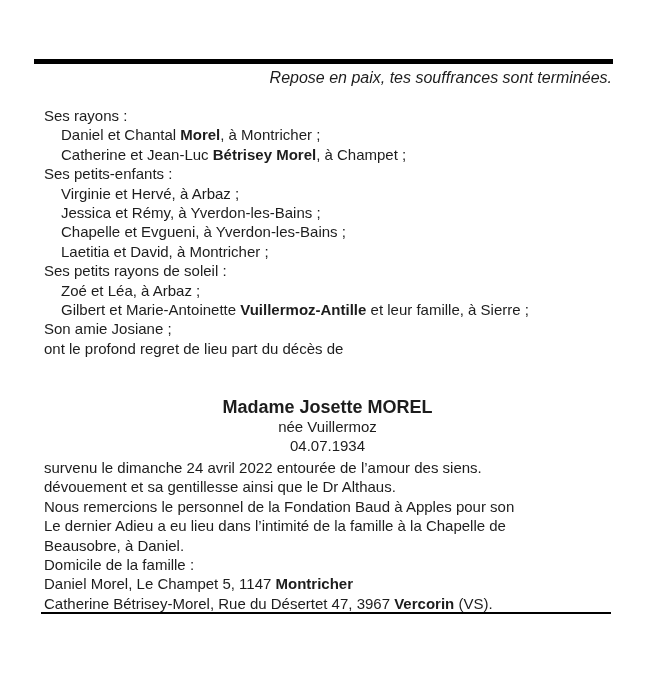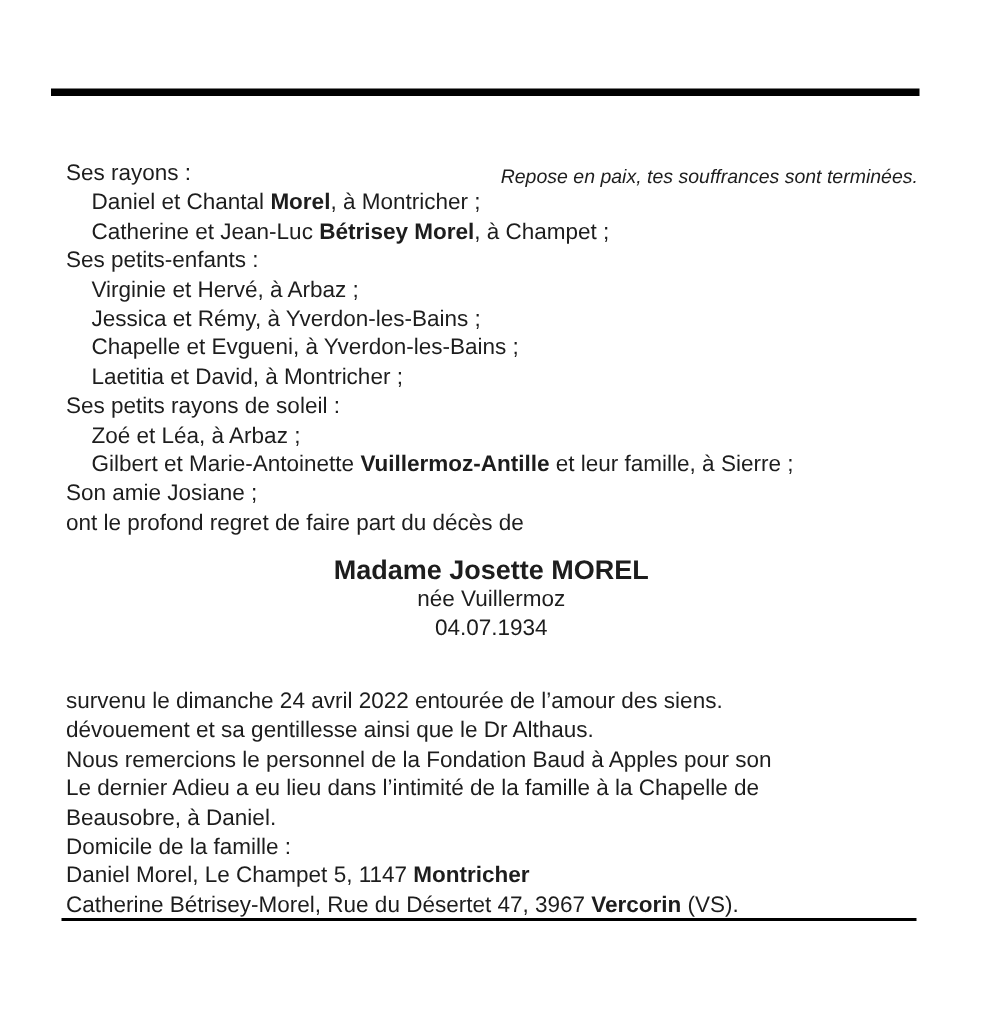--- a/index.html
+++ b/index.html
@@ -19,25 +19,24 @@
     top: 59px;
     width: 579px;
     height: 5px;
     background: #000000;
   }
   .epitaph {
     position: absolute;
     top: 69px;
     right: 58px;
     font-style: italic;
-    font-size: 13px;
+    font-size: 16px;
     line-height: 18px;
     text-align: right;
     white-space: nowrap;
-    margin-top: 40px;
   }
   .family-block {
     position: absolute;
     left: 44px;
     top: 106px;
     width: 570px;
     font-size: 15px;
     line-height: 19.4px;
   }
   .details-block {
@@ -47,21 +46,21 @@
     width: 570px;
     font-size: 15px;
     line-height: 19.4px;
   }
   .text-line { white-space: pre-wrap; }
   .text-line.indented { padding-left: 17px; }
   .bold { font-weight: bold; }
   .deceased-block {
     position: absolute;
     left: 42px;
-    top: 370px;
+    top: 397px;
     width: 571px;
     text-align: center;
   }
   .deceased-name {
     font-size: 18px;
     font-weight: bold;
     line-height: 20px;
   }
   .deceased-maiden, .deceased-birthdate {
     font-size: 15px;
@@ -91,21 +90,21 @@
       <div class="text-line indented"><span>Catherine et Jean-Luc </span><span class="bold">Bétrisey Morel</span><span>, à Champet ;</span></div>
       <div class="text-line"><span>Ses petits-enfants :</span></div>
       <div class="text-line indented"><span>Virginie et Hervé, à Arbaz ;</span></div>
       <div class="text-line indented"><span>Jessica et Rémy, à Yverdon-les-Bains ;</span></div>
       <div class="text-line indented"><span>Chapelle et Evgueni, à Yverdon-les-Bains ;</span></div>
       <div class="text-line indented"><span>Laetitia et David, à Montricher ;</span></div>
       <div class="text-line"><span>Ses petits rayons de soleil :</span></div>
       <div class="text-line indented"><span>Zoé et Léa, à Arbaz ;</span></div>
       <div class="text-line indented"><span>Gilbert et Marie-Antoinette </span><span class="bold">Vuillermoz-Antille</span><span> et leur famille, à Sierre ;</span></div>
       <div class="text-line"><span>Son amie Josiane ;</span></div>
-      <div class="text-line"><span>ont le profond regret de faire part du décès de</span></div>
+      <div class="text-line"><span>ont le profond regret de lieu part du décès de</span></div>
     </div>
 
   <div class="deceased-block">
     <div class="deceased-name">Madame Josette MOREL</div>
     <div class="deceased-maiden">née Vuillermoz</div>
     <div class="deceased-birthdate">04.07.1934</div>
   </div>
 
   <div class="details-block">
       <div class="text-line"><span>survenu le dimanche 24 avril 2022 entourée de l’amour des siens.</span></div>

